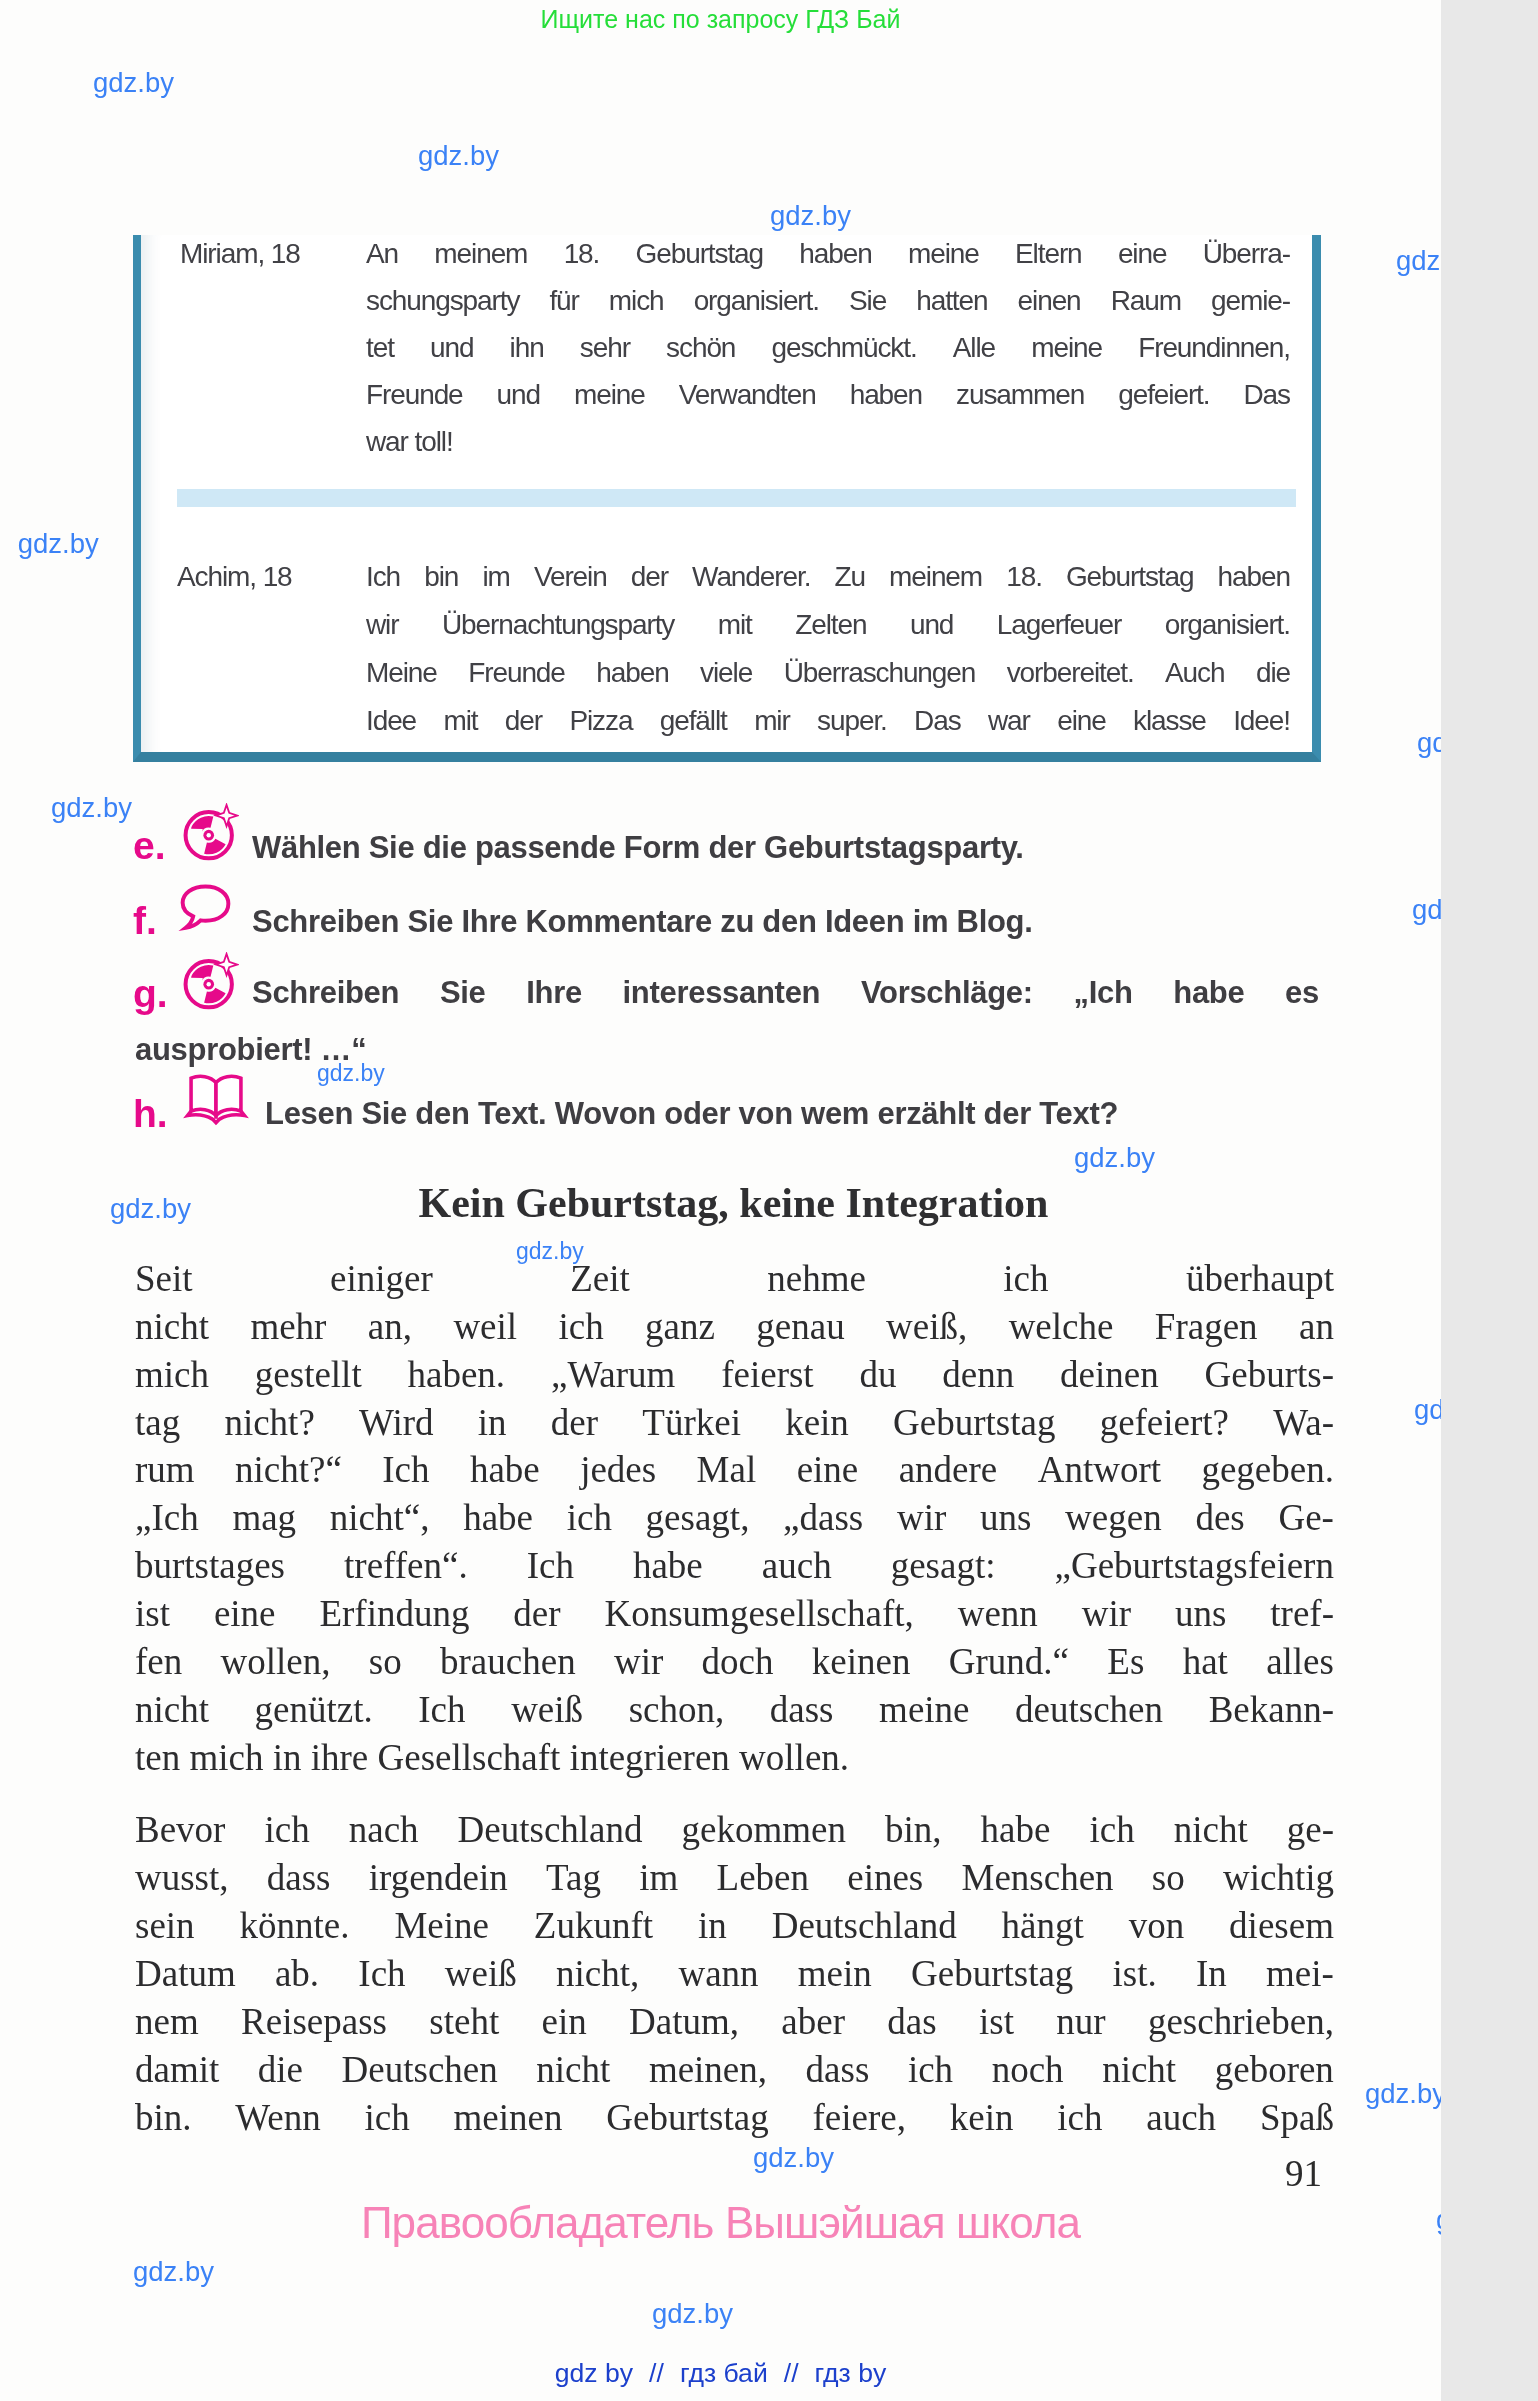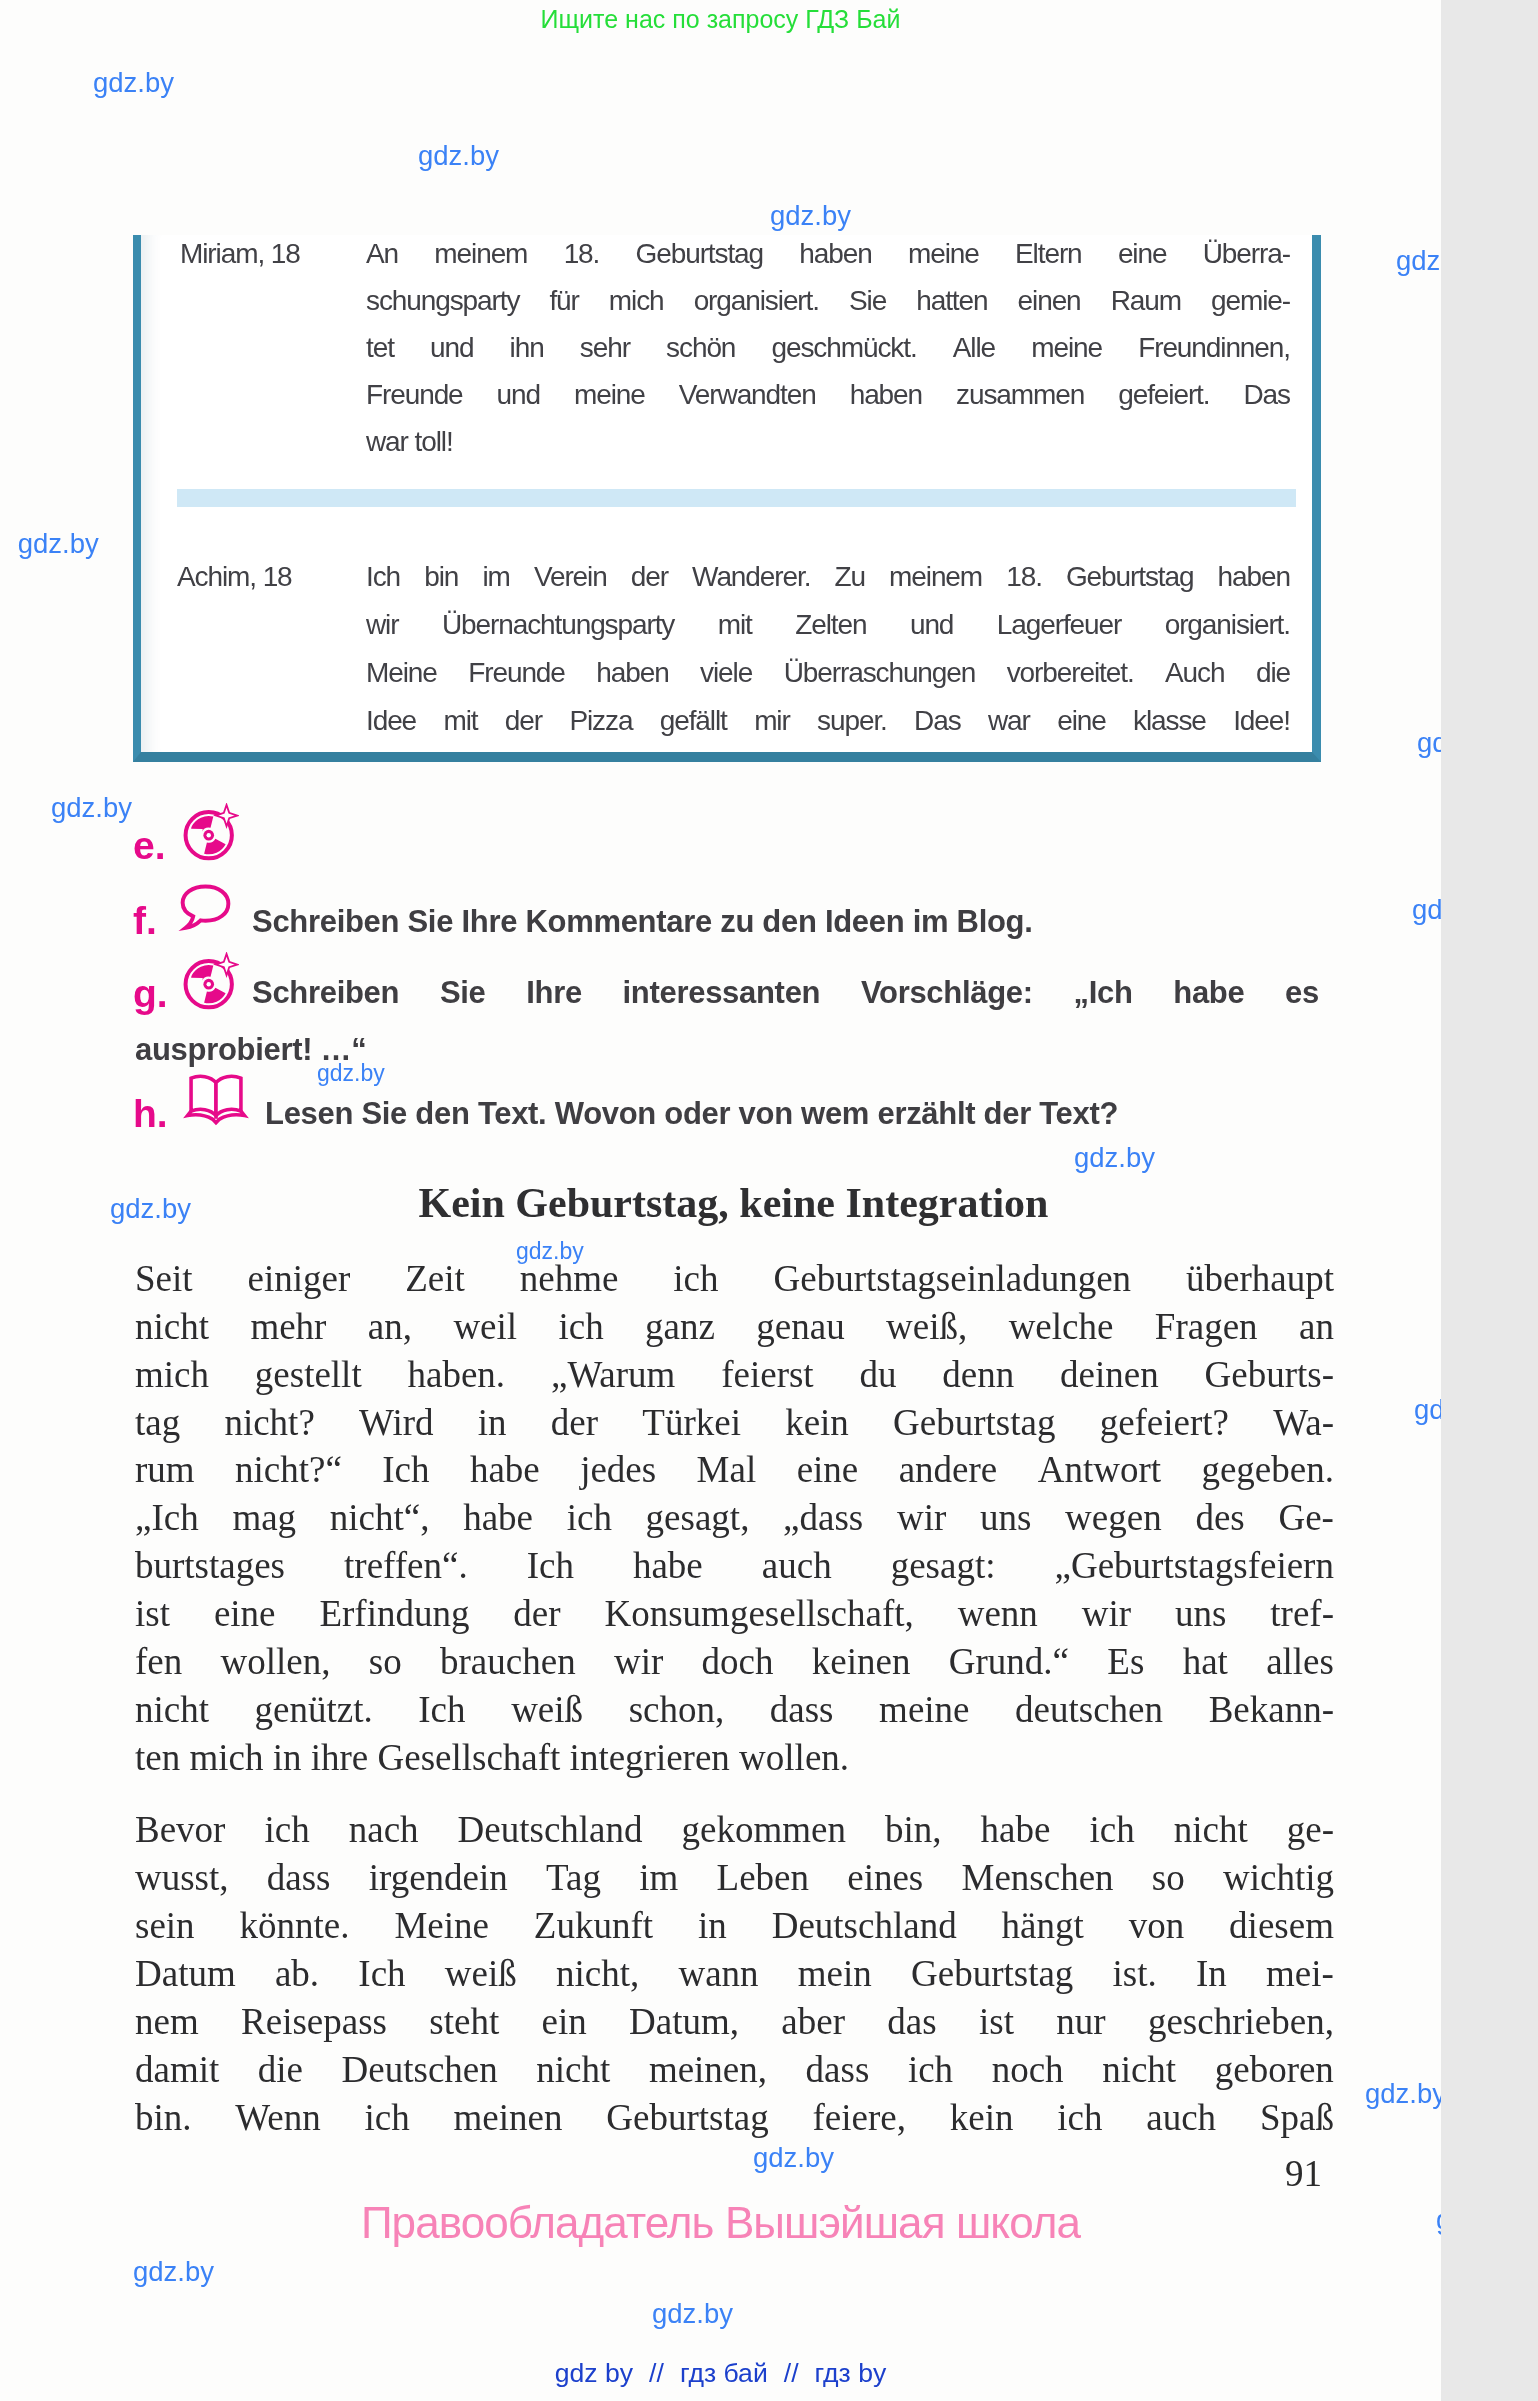--- a/index.html
+++ b/index.html
@@ -167,20 +167,21 @@
   <div class="task-letter" style="left:133px;top:824px">e.</div>
   <span class="icon" style="left:182px;top:803px">
     <svg width="57" height="59" viewBox="0 0 64 66">
       <circle cx="30" cy="36" r="26" fill="none" stroke="#e60a8a" stroke-width="4.5"></circle>
       <circle cx="30" cy="36" r="15" fill="none" stroke="#e60a8a" stroke-width="13" pathLength="100" stroke-dasharray="21 29 21 29" transform="rotate(28 30 36)"></circle>
       <circle cx="30" cy="36" r="6" fill="#e60a8a"></circle>
       <circle cx="30" cy="36" r="2.5" fill="#ffffff"></circle>
       <path d="M50 2 L53 11 L62 14 L53 17 L50 26 L47 17 L38 14 L47 11 Z" fill="#ffffff" stroke="#e60a8a" stroke-width="2"></path>
     </svg>
   </span>
+  <div class="absline tasktxt" style="left:252px;top:830px">Wählen Sie die passende Form der Geburtstagsparty.</div>
 
   <div class="task-letter" style="left:133px;top:899px">f.</div>
   <span class="icon" style="left:176px;top:883px">
     <svg width="59" height="51" viewBox="0 0 66 58">
       <path d="M33 4 C18 4 7 12 7 22.5 C7 29.5 12 35 19 38 C18 43 15 47.5 10.5 51
                C17 50 23.5 46.5 27.5 42.5 C29.3 42.8 31.1 43 33 43 C48 43 59 35 59 23.5
                C59 12 48 4 33 4 Z" fill="none" stroke="#e60a8a" stroke-width="4.5"></path>
     </svg>
   </span>
   <div class="absline tasktxt" style="left:252px;top:904px">Schreiben Sie Ihre Kommentare zu den Ideen im Blog.</div>
@@ -219,21 +220,20 @@
 
   <div class="abs title">Kein Geburtstag, keine Integration</div>
 
   <div class="abs" style="left:0;top:0">
       <div class="absline serifp flexjust" style="left: 135px; top: 1257px; width: 1199px;">
         <span>Seit</span>
         <span>einiger</span>
         <span>Zeit</span>
         <span>nehme</span>
         <span>ich</span>
-        <span>Geburtstagseinladungen</span>
         <span>überhaupt</span>
       </div>
       <div class="absline serifp flexjust" style="left: 135px; top: 1305px; width: 1199px;">
         <span>nicht</span>
         <span>mehr</span>
         <span>an,</span>
         <span>weil</span>
         <span>ich</span>
         <span>ganz</span>
         <span>genau</span>

